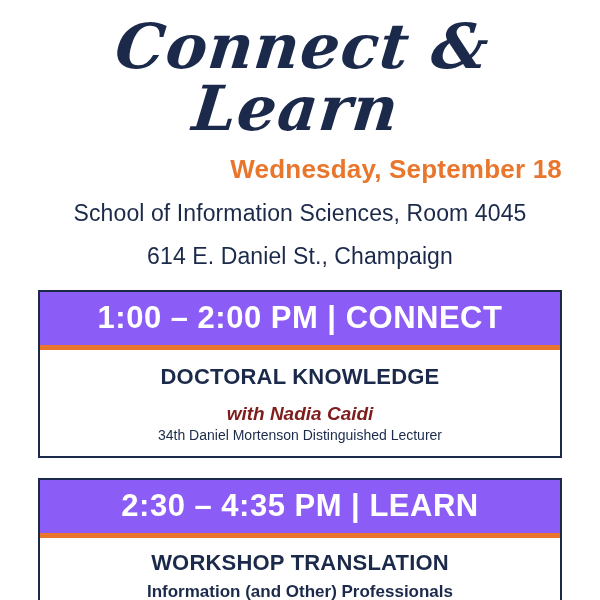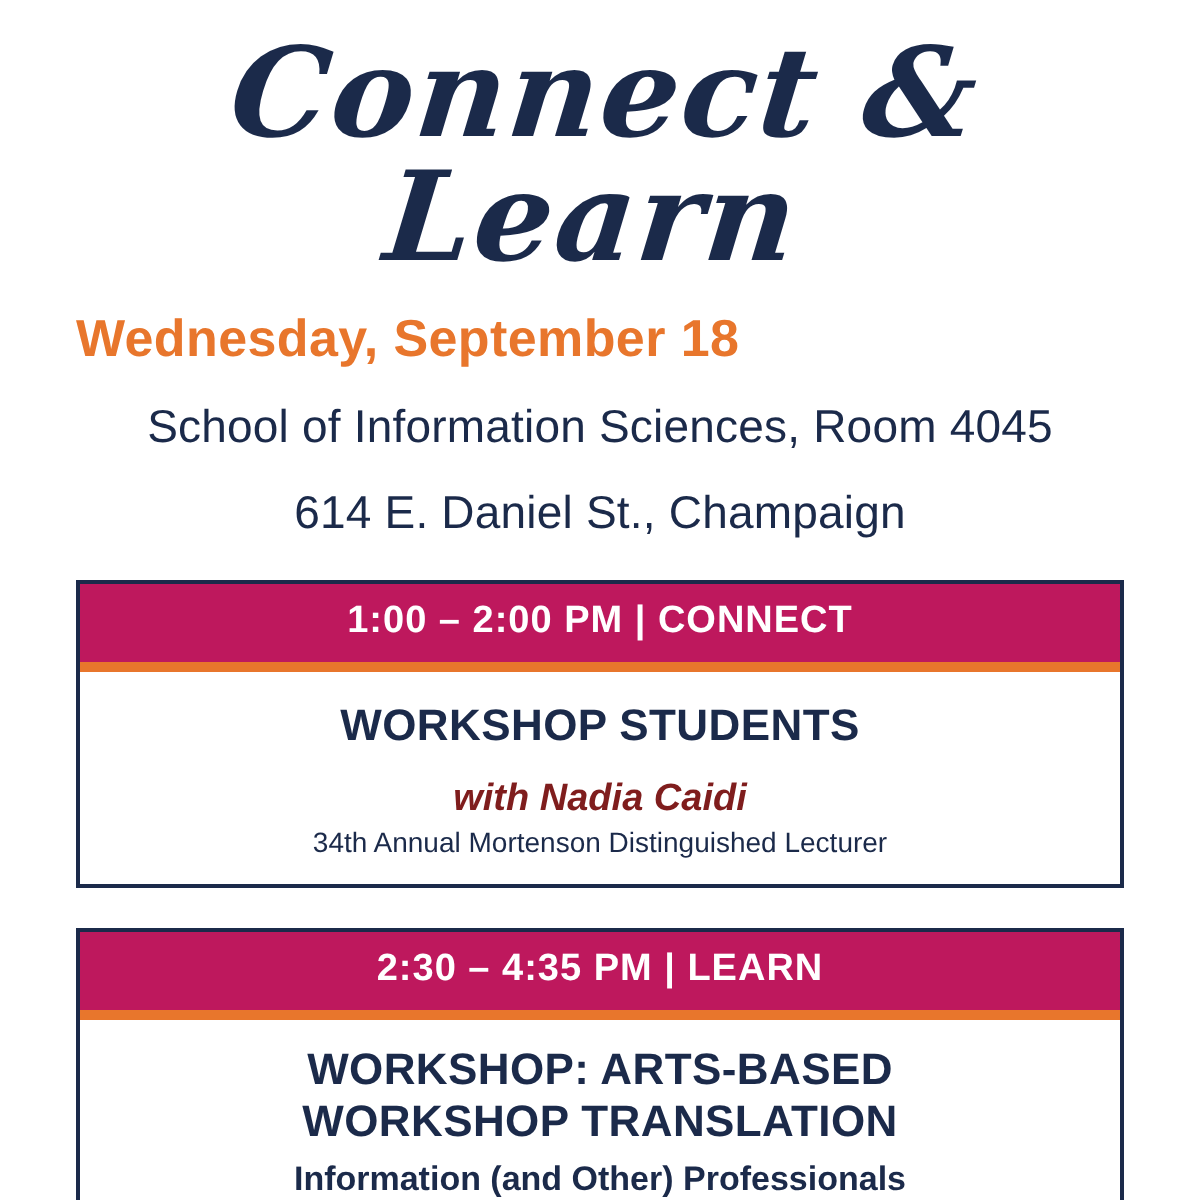--- a/index.html
+++ b/index.html
@@ -30,21 +30,21 @@
     font-size: 62px;
     line-height: 1;
     color: #1b2a4a;
     letter-spacing: 1px;
     padding-top: 16px;
     transform: skewX(-6deg);
   }
 
   
   .date-line {
-    text-align: left;
+    text-align: right;
     font-size: 26px;
     font-weight: bold;
     color: #e8762c;
     margin-top: 14px;
     letter-spacing: 0.2px;
   }
   .loc-line {
     text-align: center;
     font-size: 23px;
     font-weight: normal;
@@ -57,24 +57,24 @@
   }
 
   
   .card {
     margin-top: 20px;
     border: 2px solid #1b2a4a;
     background: #ffffff;
     box-sizing: border-box;
   }
   .card-header {
-    background: #be185d;
+    background: #8b5cf6;
     color: #ffffff;
     text-align: center;
-    font-size: 19px;
+    font-size: 31px;
     font-weight: bold;
     letter-spacing: 0.5px;
     padding: 8px 0 9px;
   }
   .card-rule {
     height: 5px;
     background: #e8762c;
   }
   .card-body {
     padding: 14px 10px 13px;
@@ -120,30 +120,29 @@
   <div class="title-script">Connect &amp; Learn</div>
 
   <div class="date-line">Wednesday, September 18</div>
   <div class="loc-line">School of Information Sciences, Room 4045</div>
   <div class="loc-line second">614 E. Daniel St., Champaign</div>
 
   <div class="card card-connect">
     <div class="card-header">1:00 – 2:00 PM | CONNECT</div>
     <div class="card-rule"></div>
     <div class="card-body">
-      <div class="session-title">WORKSHOP STUDENTS</div>
+      <div class="session-title">DOCTORAL KNOWLEDGE</div>
       <div class="presenter">with Nadia Caidi</div>
-      <div class="presenter-note">34th Annual Mortenson Distinguished Lecturer</div>
+      <div class="presenter-note">34th Daniel Mortenson Distinguished Lecturer</div>
     </div>
   </div>
 
   <div class="card card-learn">
     <div class="card-header">2:30 – 4:35 PM | LEARN</div>
     <div class="card-rule"></div>
     <div class="card-body">
-      <div class="session-title">WORKSHOP: ARTS-BASED</div>
       <div class="session-title">WORKSHOP TRANSLATION</div>
       <div class="session-sub">Information (and Other) Professionals</div>
 
     </div>
   </div>
 
 </div>
 
 </body></html>

